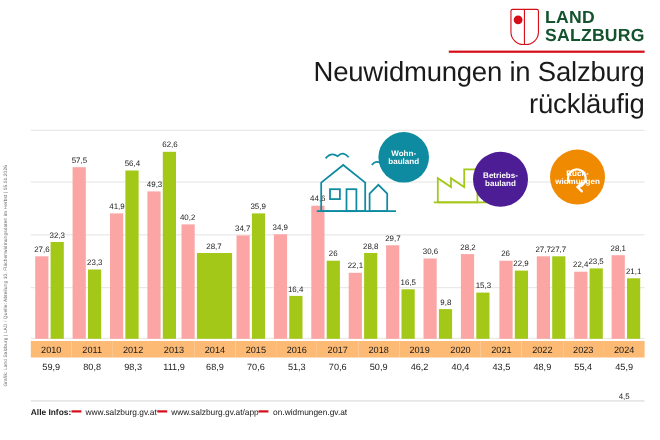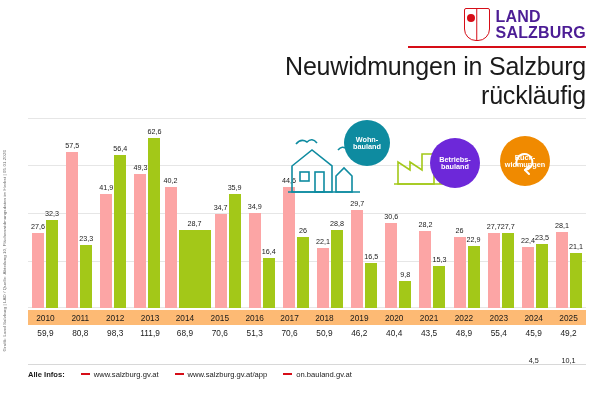--- a/index.html
+++ b/index.html
@@ -42,21 +42,21 @@
     background:#d60d17; transform:translateX(-50%);
   }
   .logo-shield:after {
     content:""; position:absolute; left:2px; top:5px; width:8px; height:8px;
     border-radius:50%; background:#d60d17;
   }
   .logo-text {
     line-height:0.98;
     font-weight:bold;
     font-size:16px;
-    color:#4c1d95;
+    color:#14532d;
     letter-spacing:0.2px;
   }
   .logo-rule {
     position:absolute; right:14px; top:46px; width:178px; height:2px; background:#d60d17;
   }
 
   
   .title {
     position:absolute; right:14px; top:52px;
     width:330px; text-align:right;
@@ -117,30 +117,30 @@
 
   
   .illus { position:absolute; left:286px; top:120px; width:240px; height:82px; }
 
   .bubble {
     position:absolute; border-radius:50%;
     display:flex; align-items:center; justify-content:center;
     text-align:center; color:#ffffff; font-weight:bold; line-height:1.02;
   }
   .bubble.wohn { left:58px; top:0px; width:46px; height:46px; background:#0e8ba0; font-size:7.3px; }
-  .bubble.betrieb { left:144px; top:18px; width:50px; height:50px; background:#6d28d9; font-size:7.3px; }
+  .bubble.betrieb { left:144px; top:18px; width:50px; height:50px; background:#4c1d95; font-size:7.3px; }
   .bubble.rueck { left:214px; top:16px; width:50px; height:50px; background:#f08a00; font-size:7.3px; }
 
   
   .footer-rule {
     position:absolute; left:28px; right:14px; top:364px; height:1px; background:#d8d8d8;
   }
   .footer {
     position:absolute; left:28px; top:370px; right:14px;
-    display:flex; align-items:center; gap:16px;
+    display:flex; align-items:center; 
     font-size:7.6px; color:#1a1a1a;
   }
   .footer b { font-weight:bold; }
   .footer .lnk { color:#1a1a1a; }
   .dash { display:inline-block; width:9px; height:1.6px; background:#d60d17; margin-right:4px; vertical-align:2px; }
 </style>
 </head>
 <body>
 
 <div class="credit">Grafik: Land Salzburg | LAD / Quelle: Abteilung 10, Flächenwidmungsdaten im Herbst | 05.01.2026</div>
@@ -189,69 +189,69 @@
       </div>
       <div class="group">
         <div class="bar teal" style="height: 133.814px;">
           <span class="val">49,3</span>
         </div>
         <div class="bar green" style="height: 169.914px;">
           <span class="val">62,6</span>
         </div>
       </div>
       <div class="group">
-        <div class="bar teal" style="height: 121px;">
+        <div class="bar teal" style="height: 104px;">
           <span class="val">40,2</span>
         </div>
         <div class="bar green" style="height: 77.9px; padding-left: 32px;">
           <span class="val">28,7</span>
         </div>
       </div>
       <div class="group">
         <div class="bar teal" style="height: 94.1857px;">
           <span class="val">34,7</span>
         </div>
         <div class="bar green" style="height: 114px;">
           <span class="val">35,9</span>
         </div>
       </div>
       <div class="group">
         <div class="bar teal" style="height: 94.7286px;">
           <span class="val">34,9</span>
         </div>
-        <div class="bar green" style="height: 50px;">
+        <div class="bar green" style="height: 39px;">
           <span class="val">16,4</span>
         </div>
       </div>
       <div class="group">
         <div class="bar teal" style="height: 121.057px;">
           <span class="val">44,6</span>
         </div>
         <div class="bar green" style="height: 70.5714px;">
           <span class="val">26</span>
         </div>
       </div>
       <div class="group">
         <div class="bar teal" style="height: 59.9857px;">
           <span class="val">22,1</span>
         </div>
         <div class="bar green" style="height: 78.1714px;">
           <span class="val">28,8</span>
         </div>
       </div>
       <div class="group">
-        <div class="bar teal" style="height: 98px;">
+        <div class="bar teal" style="height: 85px;">
           <span class="val">29,7</span>
         </div>
         <div class="bar green" style="height: 44.7857px;">
           <span class="val">16,5</span>
         </div>
       </div>
       <div class="group">
-        <div class="bar teal" style="height: 85px;">
+        <div class="bar teal" style="height: 73px;">
           <span class="val">30,6</span>
         </div>
         <div class="bar green" style="height: 26.6px;">
           <span class="val">9,8</span>
         </div>
       </div>
       <div class="group">
         <div class="bar teal" style="height: 76.5429px;">
           <span class="val">28,2</span>
         </div>
@@ -395,26 +395,21 @@
     </div>
     <div class="axis-col">
       <div class="axis-year">2023</div>
       <div class="axis-val">55,4</div>
     </div>
     <div class="axis-col">
       <div class="axis-year">2024</div>
       <div class="axis-val">45,9</div>
       <div class="axis-extra" style="color: rgb(26, 26, 26);">4,5</div>
     </div>
-    <div class="axis-col">
-      <div class="axis-year">2025</div>
-      <div class="axis-val">49,2</div>
-      <div class="axis-extra" style="color: rgb(26, 26, 26);">10,1</div>
-    </div>
   </div>
 
 <div class="footer-rule"></div>
 <div class="footer">
   <b>Alle Infos:</b>
   <span><span class="dash"></span><span class="lnk">www.salzburg.gv.at</span></span>
   <span><span class="dash"></span><span class="lnk">www.salzburg.gv.at/app</span></span>
-  <span><span class="dash"></span><span class="lnk">on.bauland.gv.at</span></span>
+  <span><span class="dash"></span><span class="lnk">on.widmungen.gv.at</span></span>
 </div>
 
 </body></html>

